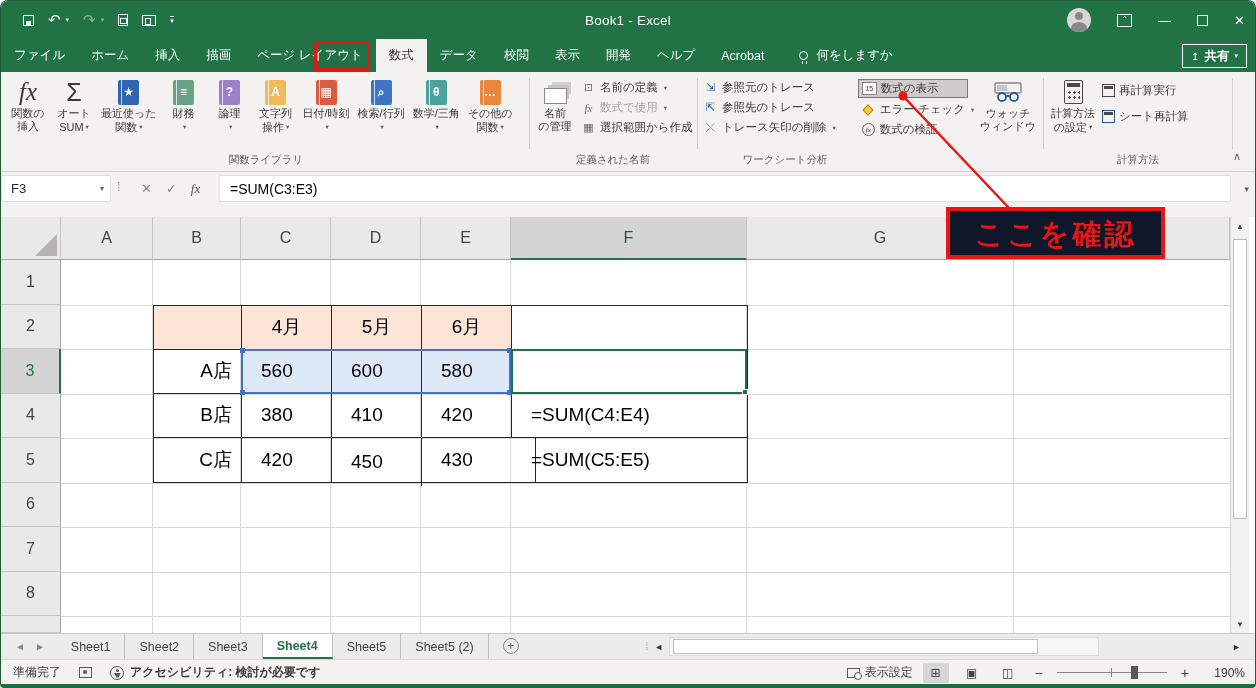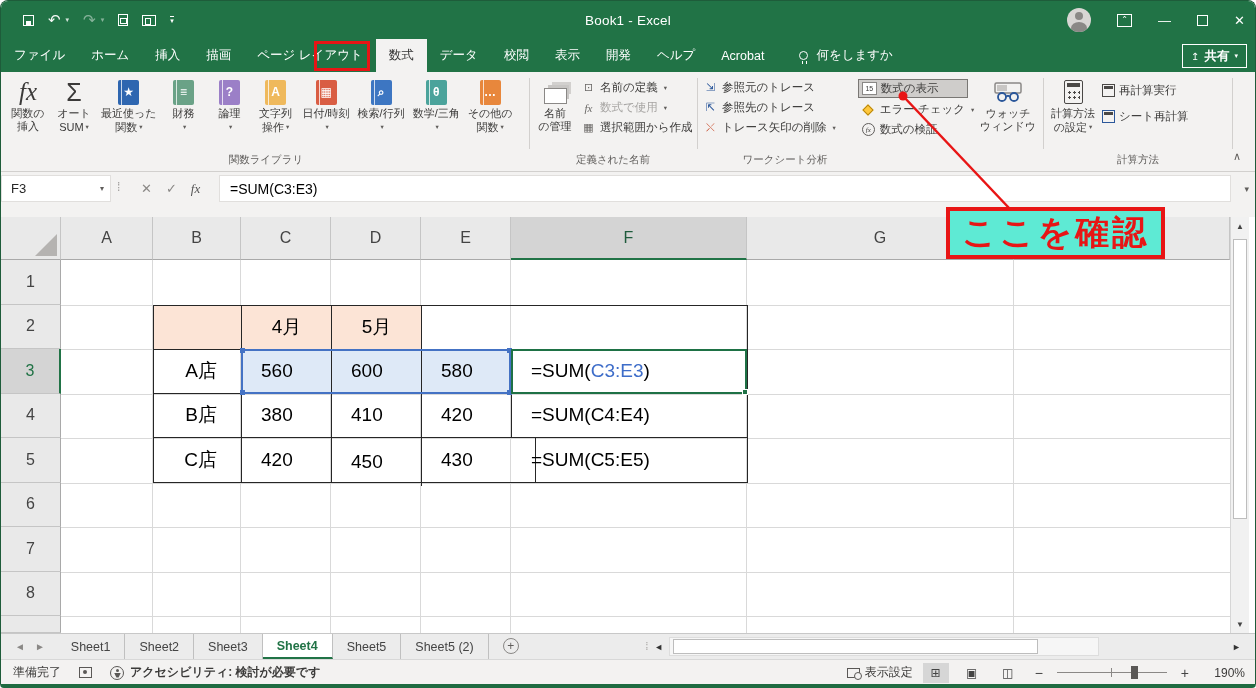--- a/index.html
+++ b/index.html
@@ -90,21 +90,21 @@
   .corner::after { content:""; position:absolute; right:3px; bottom:3px; border-left:22px solid transparent; border-bottom:22px solid #B5B3B1; }
   .rh { position:absolute; left:0; width:60px; background:#E9E9E9; border-right:1px solid #A9A9A9; border-bottom:1px solid #C5C5C5; font-size:16px; color:#444; display:flex; align-items:center; justify-content:center; cursor:pointer; height:44.5px; }
   .rh.sel { background:#D4D4D4; color:#217346; border-right:2px solid #217346; }
   .gv { position:absolute; top:43px; bottom:0; width:1px; background:#D9D9D9; }
   .gh { position:absolute; left:60px; right:0; height:1px; background:#D9D9D9; }
   .xltable { position:absolute; left:152px; top:87.5px; width:595px; height:178px; border:1px solid #262626; }
   .tc { position:absolute; border-right:1px solid #262626; border-bottom:1px solid #262626; font-size:19px; color:#000; display:flex; align-items:center; cursor:cell; }
   .tc.last { border-right:none; } .tc.bot { border-bottom:none; }
   .peach { background:#FCE4D6; }
   .bluefill { background:#DEE9F7; }
-  .ctr { justify-content:center; } .rgt { justify-content:flex-end; padding-right:24px; } .lft { padding-left:19px; }
+  .ctr { justify-content:center; } .rgt { justify-content:flex-end; padding-right:9px; } .lft { padding-left:19px; }
   .refblue { color:#3E6DC9; }
   .rangebox { position:absolute; left:240px; top:131.5px; width:270px; height:45px; border:2px solid #4472C4; pointer-events:none; }
   .rangebox i { position:absolute; width:5px; height:5px; background:#4472C4; }
   .activebox { position:absolute; left:510px; top:131.5px; width:236px; height:45px; border:2px solid #1E7145; pointer-events:none; }
   .activebox i { position:absolute; right:-3px; bottom:-3px; width:6px; height:6px; background:#1E7145; border:1px solid #fff; }
   .vscroll { position:absolute; right:0; top:0; width:19px; height:100%; background:#F1F1F1; border-left:1px solid #D6D6D6; }
   .sbtn { position:absolute; left:1px; right:1px; height:18px; display:flex; align-items:center; justify-content:center; font-size:8px; color:#444; background:#F1F1F1; cursor:pointer; }
   .vthumb { position:absolute; left:2px; right:2px; top:22px; height:280px; background:#fff; border:1px solid #BDBDBD; cursor:grab; }
 
   
@@ -134,21 +134,21 @@
   .viewbtn { width:26px; height:20px; display:flex; align-items:center; justify-content:center; font-size:12px; color:#444; cursor:pointer; }
   .viewbtn.active { background:#D6D6D6; }
   .zminus,.zplus { font-size:14px; color:#444; cursor:pointer; padding:0 4px; }
   .ztrack { width:110px; height:1px; background:#8A8886; position:relative; cursor:pointer; }
   .ztick { position:absolute; left:54px; top:-4px; width:1px; height:9px; background:#8A8886; }
   .zthumb { position:absolute; left:74px; top:-6px; width:7px; height:13px; background:#5A5856; }
   .zlabel { width:42px; text-align:right; cursor:pointer; }
 
   
   .anno-tabbox { position:absolute; left:313px; top:40px; width:56px; height:30px; border:3px solid #E81515; pointer-events:none; }
-  .anno-label { position:absolute; left:945px; top:206px; width:219px; height:52px; background:#5eead4; border:4px solid #E81515; display:flex; align-items:center; justify-content:center; color:#E81515; font-size:34px; font-weight:bold; letter-spacing:3px; }
+  .anno-label { position:absolute; left:945px; top:206px; width:219px; height:52px; background:#0f172a; border:4px solid #E81515; display:flex; align-items:flex-end; justify-content:center; color:#E81515; font-size:29px; font-weight:bold; letter-spacing:3px; }
   .anno-svg { position:absolute; left:0; top:0; width:1256px; height:688px; pointer-events:none; }
 </style>
 </head>
 <body>
 
 <div class="window">
 
   <div class="titlebar">
     <div class="qat">
       <span class="floppy"></span>
@@ -436,30 +436,26 @@
     <i class="gh" style="top:265.5px"></i>
     <i class="gh" style="top:310px"></i>
     <i class="gh" style="top:354.5px"></i>
     <i class="gh" style="top:399px"></i>
 
     <div class="xltable">
 
       <div class="tc peach" style="left:0;top:0;width:88px;height:44px"></div>
       <div class="tc peach ctr" style="left:88px;top:0;width:90px;height:44px">4月</div>
       <div class="tc peach ctr" style="left:178px;top:0;width:90px;height:44px">5月</div>
+      <div class="tc peach ctr" style="left:268px;top:0;width:90px;height:44px">6月</div>
 
       <div class="tc rgt" style="left:0;top:44px;width:88px;height:44px">A店</div>
       <div class="tc bluefill lft" style="left:88px;top:44px;width:90px;height:44px">560</div>
       <div class="tc bluefill lft" style="left:178px;top:44px;width:90px;height:44px">600</div>
       <div class="tc bluefill lft" style="left:268px;top:44px;width:90px;height:44px">580</div>
-      <div class="tc lft last" style="left:358px;top:44px;width:235px;height:44px">
-          <span>=SUM(</span>
-          <span class="refblue">C3:E3</span>
-          <span>)</span>
-        </div>
 
       <div class="tc rgt" style="left:0;top:88px;width:88px;height:44px">B店</div>
       <div class="tc lft" style="left:88px;top:88px;width:90px;height:44px">380</div>
       <div class="tc lft" style="left:178px;top:88px;width:90px;height:44px">410</div>
       <div class="tc lft" style="left:268px;top:88px;width:90px;height:44px">420</div>
       <div class="tc lft last" style="left:358px;top:88px;width:235px;height:44px">=SUM(C4:E4)</div>
 
       <div class="tc rgt bot" style="left:0;top:132px;width:88px;height:44px">C店</div>
       <div class="tc lft bot" style="left:88px;top:132px;width:90px;height:44px">420</div>
       <div class="tc lft bot" style="left:178px;top:132px;width:90px;height:48px">450</div>

